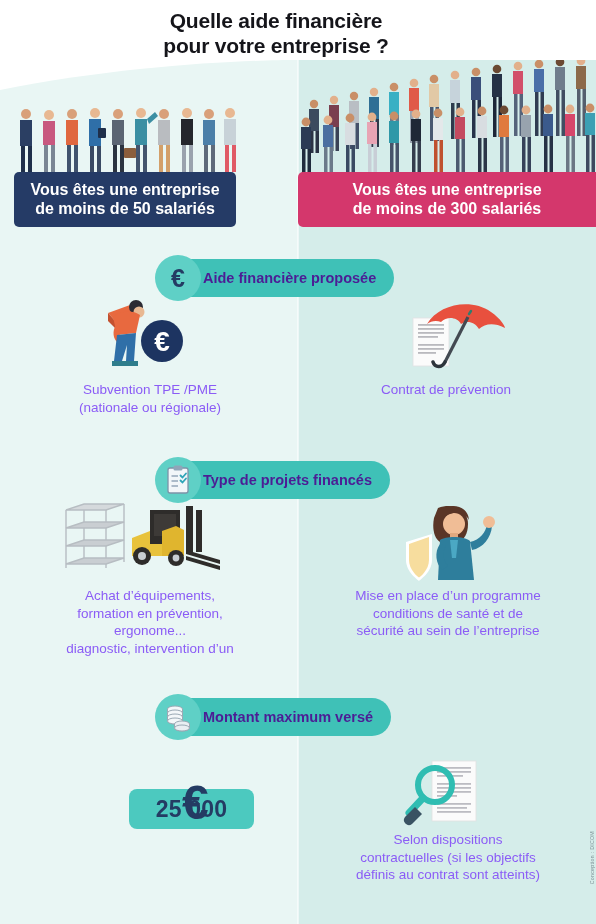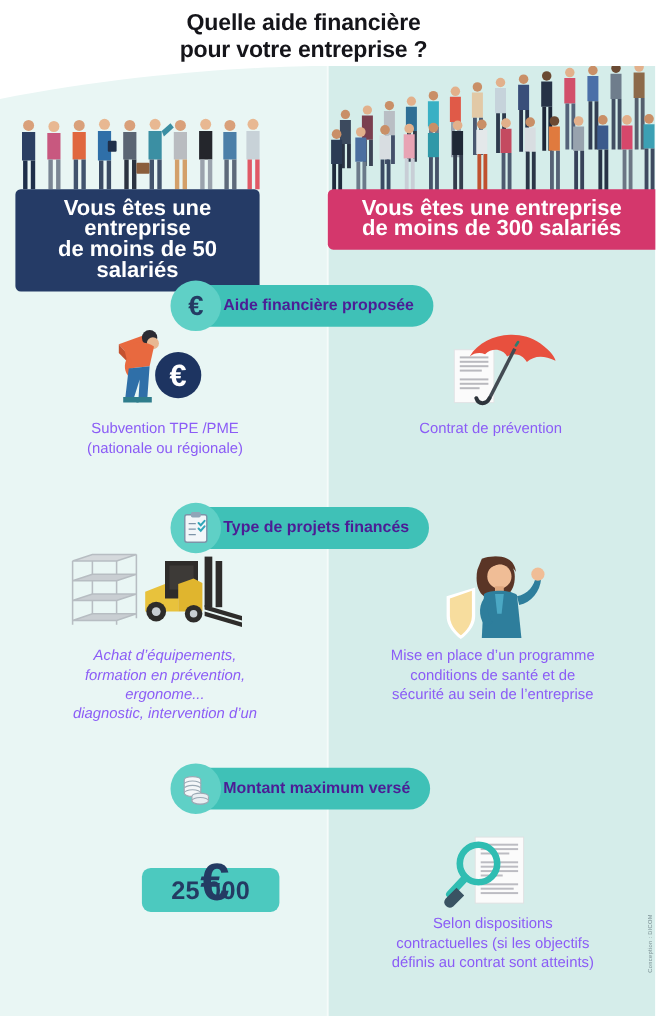--- a/index.html
+++ b/index.html
@@ -22,21 +22,21 @@
   
   .bg-wrap { position: absolute; top: 60px; left: 0; width: 596px; height: 864px; overflow: hidden; }
   .bg-svg  { position: absolute; top: 0; left: 0; }
 
   
   .crowd { position: absolute; bottom: 0; }
 
   
   .banner {
     position: absolute; color: #fff; text-align: center;
-    font-weight: 700; font-size: 20px; line-height: 19px;
+    font-weight: 700; font-size: 16px; line-height: 19px;
     padding: 8px 10px 9px;
   }
   .banner-left  { left: 14px;  top: 172px; width: 222px; background: #253b66; border-radius: 5px; }
   .banner-right { left: 298px; top: 172px; width: 298px; background: #d4376c; border-radius: 5px 0 0 5px; }
 
   
   .pill {
     position: absolute; height: 38px;
     background: #3fc1b7; border-radius: 19px;
     display: flex; align-items: center;
@@ -353,21 +353,21 @@
       <path d="M128 52 L162 62 L162 66 L128 56 Z" fill="#2e2c2a"></path>
       <path d="M128 58 L162 68 L162 72 L128 62 Z" fill="#2e2c2a"></path>
 
       <circle cx="84" cy="58" r="9" fill="#2e2c2a"></circle>
         <circle cx="84" cy="58" r="4" fill="#c9ced2"></circle>
       <circle cx="118" cy="60" r="8" fill="#2e2c2a"></circle>
         <circle cx="118" cy="60" r="3.4" fill="#c9ced2"></circle>
     </g>
   </svg>
 
-  <div class="caption" style="left:14px; top:587px; width:272px;font-style:italic;">
+  <div class="caption" style="left:14px; top:587px; width:272px;">
     <div>Achat d’équipements,</div>
     <div>formation en prévention,</div>
     <div>ergonome...</div>
     <div>diagnostic, intervention d’un</div>
   </div>
 
   <svg style="position:absolute; left:392px; top:500px;" width="110" height="85" viewBox="0 0 110 85">
 
     <path d="M46 8 C62 2 76 10 76 24 C76 34 72 40 66 42 L48 42 C42 38 40 28 42 18 Z" fill="#5a3526"></path>
 

